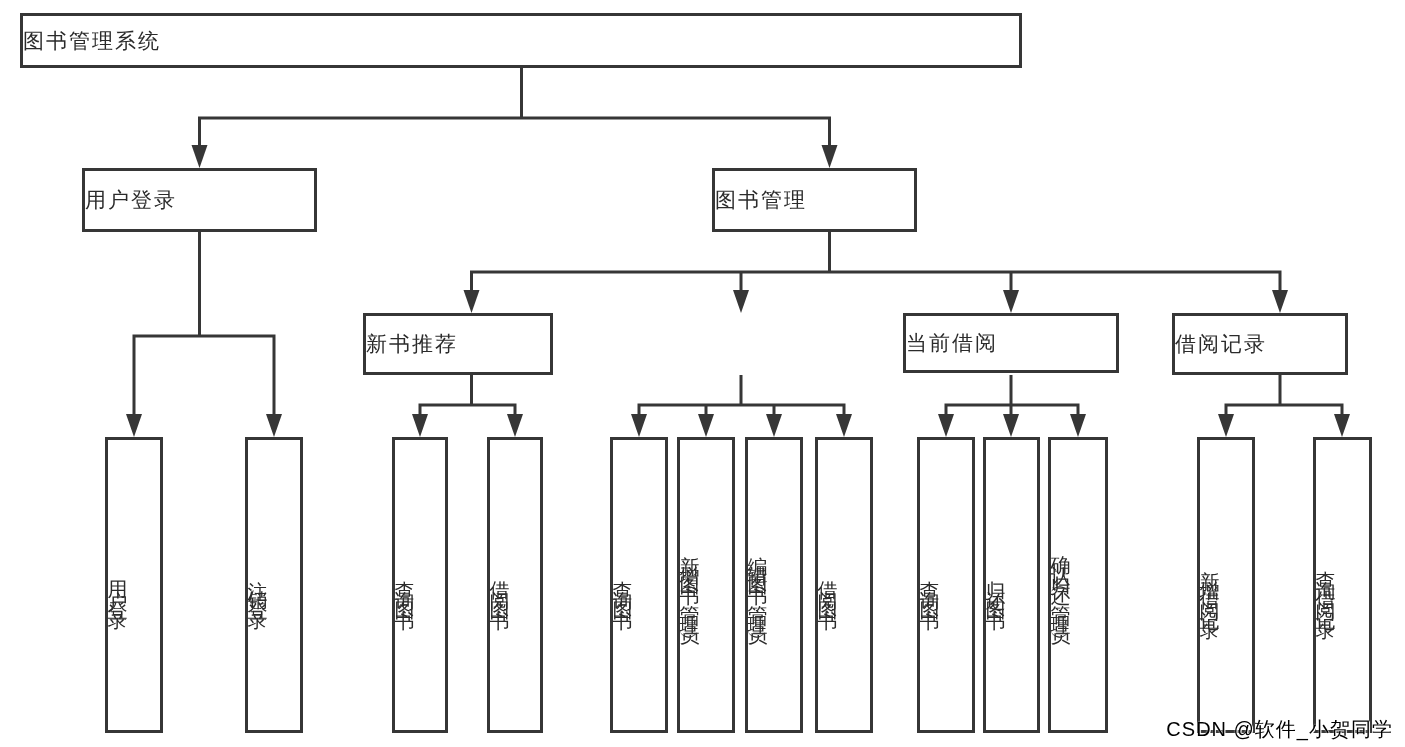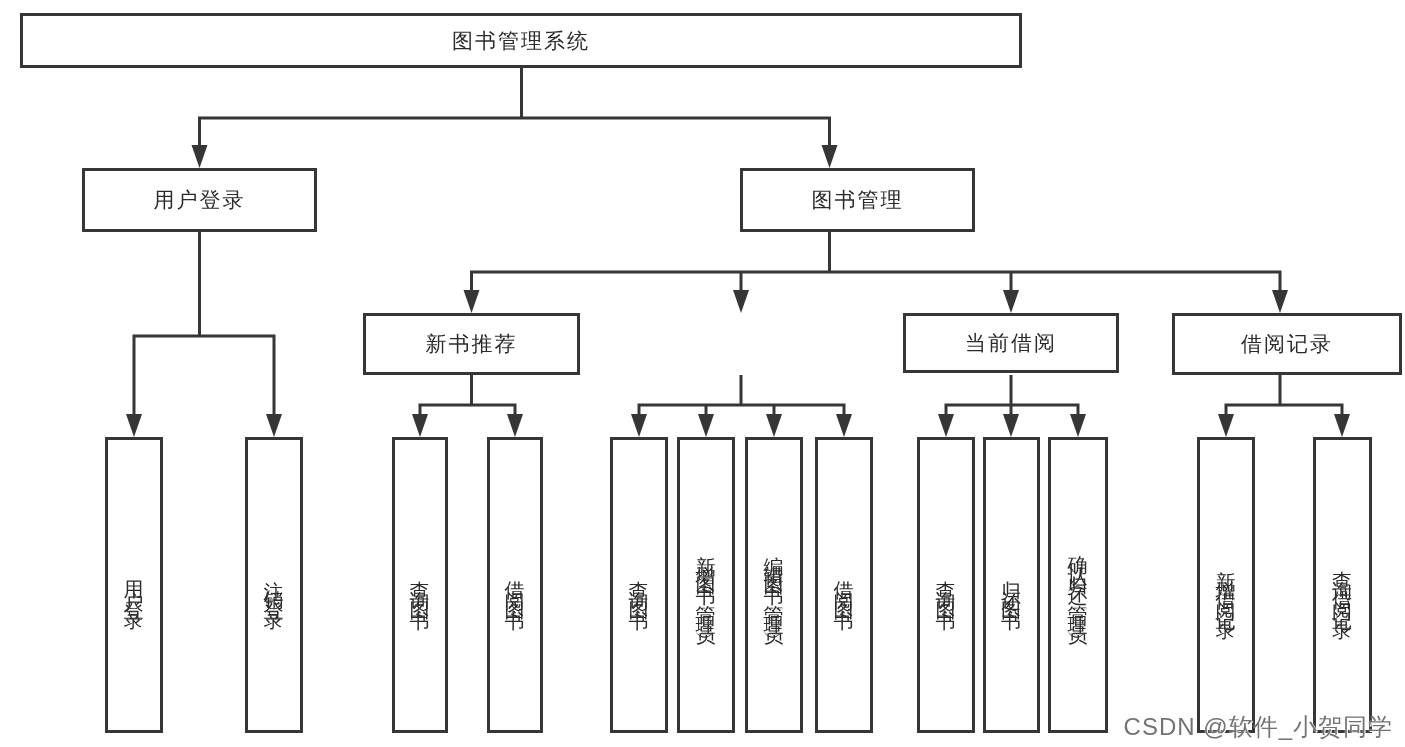--- a/index.html
+++ b/index.html
@@ -15,43 +15,43 @@
     width: 1405px; height: 747px;
     pointer-events: none;
   }
   .node {
     position: absolute;
     box-sizing: border-box;
     border: 3px solid #363636;
     background: #ffffff;
     display: flex;
     align-items: center;
-    justify-content: center;
+    justify-content: flex-start;
     color: #2b2b2b;
   }
   .hbox .lbl {
     font-size: 21px;
     letter-spacing: 2px;
     white-space: nowrap;
   }
   .vbox .lbl {
     writing-mode: vertical-rl;
     text-orientation: mixed;
     font-size: 20px;
     letter-spacing: 10px;
     line-height: 1;
     white-space: nowrap;
   }
   .watermark {
     position: absolute;
     right: 12px;
     bottom: 4px;
-    font-size: 24px;
+    font-size: 20px;
     letter-spacing: 1px;
-    color: #737373;
+    color: #000000;
     text-shadow: 0 0 2px #ffffff, 1px 1px 0 #ffffff;
     z-index: 5;
     white-space: nowrap;
   }
 </style>
 </head>
 <body>
 
 <div class="canvas">
 
@@ -102,31 +102,31 @@
     </g>
   </svg>
 
   <div class="node hbox" style="left:20px;top:13px;width:1002px;height:55px">
     <span class="lbl">图书管理系统</span>
   </div>
 
   <div class="node hbox" style="left:82px;top:168px;width:235px;height:64px">
     <span class="lbl">用户登录</span>
   </div>
-  <div class="node hbox" style="left:740px;top:168px;width:235px;height:64px">
+  <div class="node hbox" style="left:712px;top:168px;width:205px;height:64px">
     <span class="lbl">图书管理</span>
   </div>
 
-  <div class="node hbox" style="left:363px;top:313px;width:217px;height:62px">
+  <div class="node hbox" style="left:363px;top:313px;width:190px;height:62px">
     <span class="lbl">新书推荐</span>
   </div>
   <div class="node hbox" style="left:903px;top:313px;width:216px;height:60px">
     <span class="lbl">当前借阅</span>
   </div>
-  <div class="node hbox" style="left:1172px;top:313px;width:230px;height:62px">
+  <div class="node hbox" style="left:1172px;top:313px;width:176px;height:62px">
     <span class="lbl">借阅记录</span>
   </div>
 
   <div class="node vbox" style="left:105px;top:437px;width:58px;height:296px">
     <span class="lbl">用户登录</span>
   </div>
   <div class="node vbox" style="left:245px;top:437px;width:58px;height:296px">
     <span class="lbl">注销登录</span>
   </div>
 

